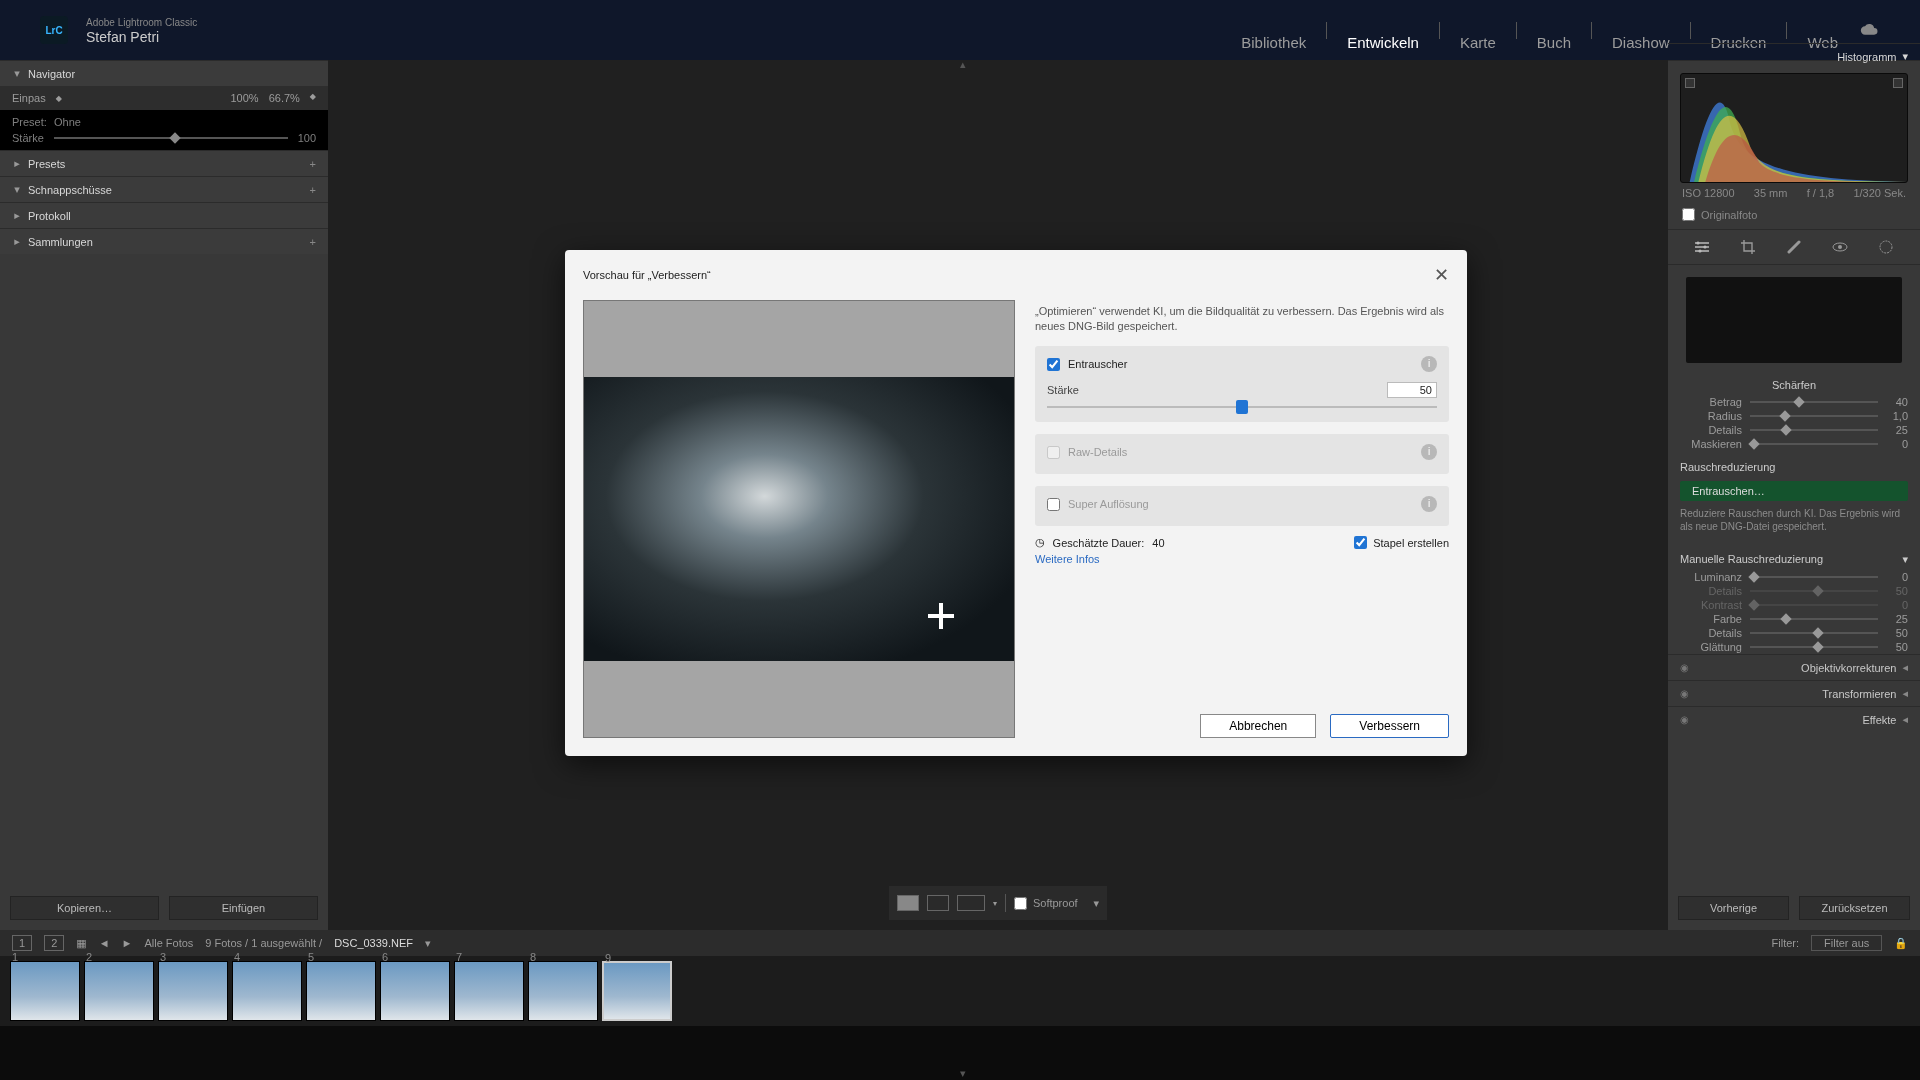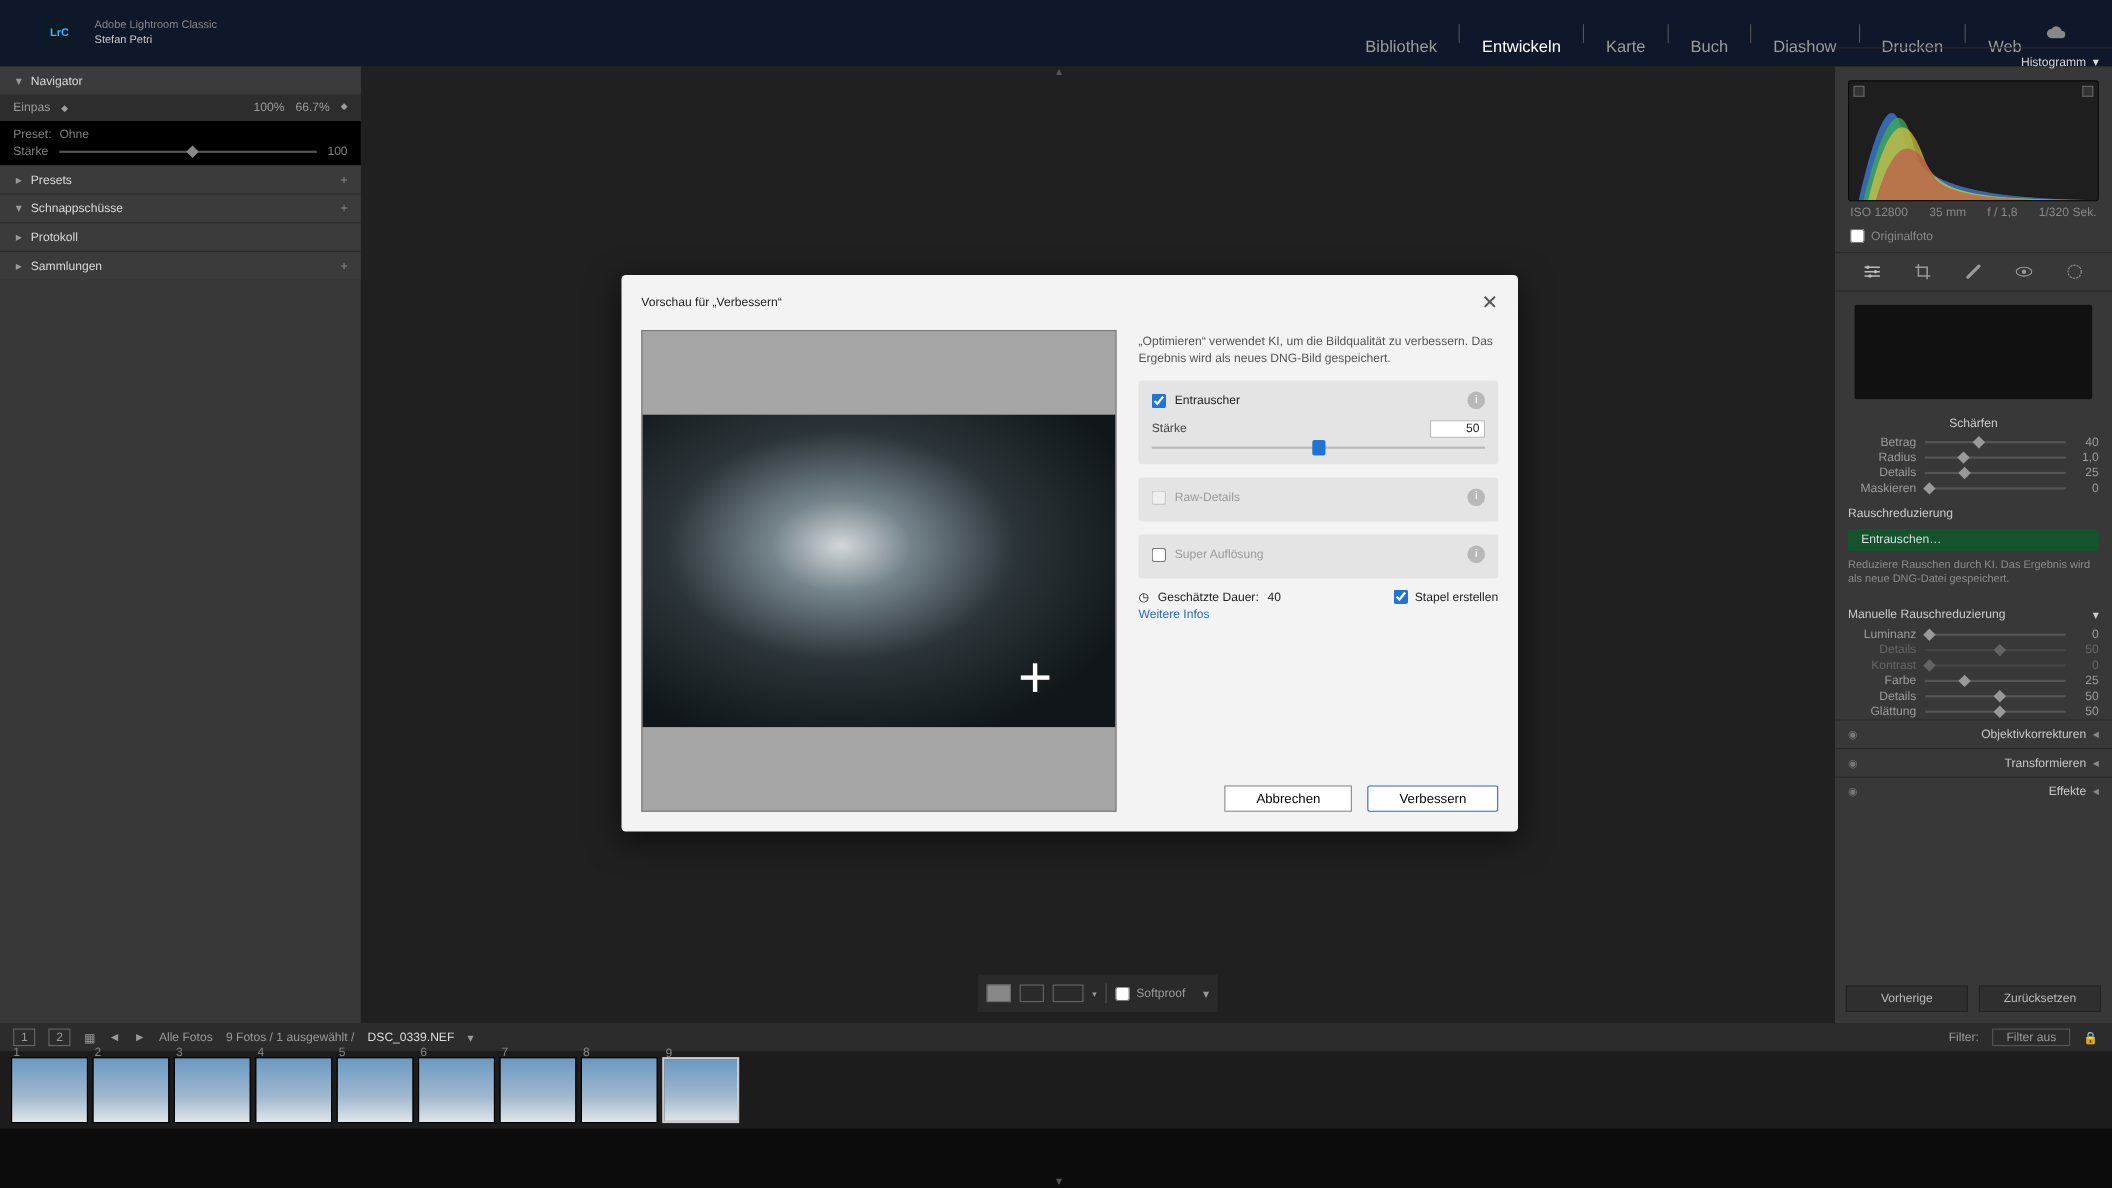--- a/index.html
+++ b/index.html
@@ -67,21 +67,21 @@
 
   
   #statusbar{ height:26px; background:#2c2c2c; display:flex; align-items:center; padding:0 12px; color:#999; gap:12px; font-size:11px;}
   #filmstrip{ height:70px; background:#1c1c1c; display:flex; align-items:center; padding:4px 10px; gap:4px;}
   .thumb{ width:70px; height:60px; background:linear-gradient(#6b99c2,#9fb8cf 60%,#dfe5ea); border:1px solid #000; position:relative; font-size:8px;}
   .thumb.sel{ border:2px solid #ccc;}
   .thumb .n{position:absolute; top:-11px; left:1px; color:#888;}
 
   
   #modal-mask{ position:absolute; inset:0; pointer-events:none; }
-  #dialog{ position:absolute; left:565px; top:250px; width:815px; background:#f3f3f3; border-radius:4px; box-shadow:0 8px 30px rgba(0,0,0,0.6); color:#222; pointer-events:auto;}
+  #dialog{ position:absolute; left:565px; top:250px; width:902px; background:#f3f3f3; border-radius:4px; box-shadow:0 8px 30px rgba(0,0,0,0.6); color:#222; pointer-events:auto;}
   #dialog .titlebar{ display:flex; align-items:center; padding:14px 18px; font-size:15px; }
   #dialog .titlebar .x{ margin-left:auto; font-size:18px; color:#555; cursor:pointer;}
   #dialog .body{ display:flex; padding:0 18px 18px; gap:20px;}
   #dialog .preview{ width:432px; height:438px; border:1px solid #777; background:#a5a5a5; position:relative; overflow:hidden;}
   #dialog .preview .imgarea{ position:absolute; top:76px; bottom:76px; left:0; right:0; background:radial-gradient(ellipse at 42% 42%, #d3d8da 0%, #75848c 18%, #2b3438 45%, #10161a 80%);}
   #dialog .preview .cross{ position:absolute; right:60px; bottom:108px; width:26px; height:26px;}
   #dialog .preview .cross::before,#dialog .preview .cross::after{content:"";position:absolute;background:#fff;}
   #dialog .preview .cross::before{left:11px;top:0;width:4px;height:26px;}
   #dialog .preview .cross::after{top:11px;left:0;height:4px;width:26px;}
   #dialog .right{ flex:1; display:flex; flex-direction:column;}
@@ -106,21 +106,21 @@
   .panel-left{ position:relative; }
   .panel-right{ display:flex; flex-direction:column; }
 </style>
 </head>
 <body>
 
 <div id="header">
   <div style="width:28px;height:28px;background:#0b1a24;border-radius:4px;color:#38b6ff;display:flex;align-items:center;justify-content:center;font-size:10px;font-weight:600;">LrC</div>
   <div class="id-col">
     <div style="font-size:10px;color:#888;">Adobe Lightroom Classic</div>
-    <div style="font-size:10px;color:#ccc;">Stefan Petri</div>
+    <div style="font-size:14px;color:#ccc;">Stefan Petri</div>
   </div>
   <div class="spacer"></div>
   <div class="modules">
     <span class="module">Bibliothek</span>
       <span class="sep"></span>
     <span class="module active">Entwickeln</span>
       <span class="sep"></span>
     <span class="module">Karte</span>
       <span class="sep"></span>
     <span class="module">Buch</span>
@@ -179,20 +179,24 @@
       </div>
     <div class="section-head">
         <span class="tri">▸</span>
         <span class="title">Protokoll</span>
       </div>
     <div class="section-head">
         <span class="tri">▸</span>
         <span class="title">Sammlungen</span>
         <span class="plus">+</span>
       </div>
+    <div class="left-bottom-btns">
+      <button>Kopieren…</button>
+      <button>Einfügen</button>
+    </div>
   </div>
 
   <div id="canvaswrap">
     <div id="canvas">
         <div class="headphones"></div>
       </div>
     <div class="toolbar-under">
       <span class="tb-icon" style="background:#888"></span>
       <span class="tb-icon"></span>
       <span class="tb-icon" style="width:28px"></span>

